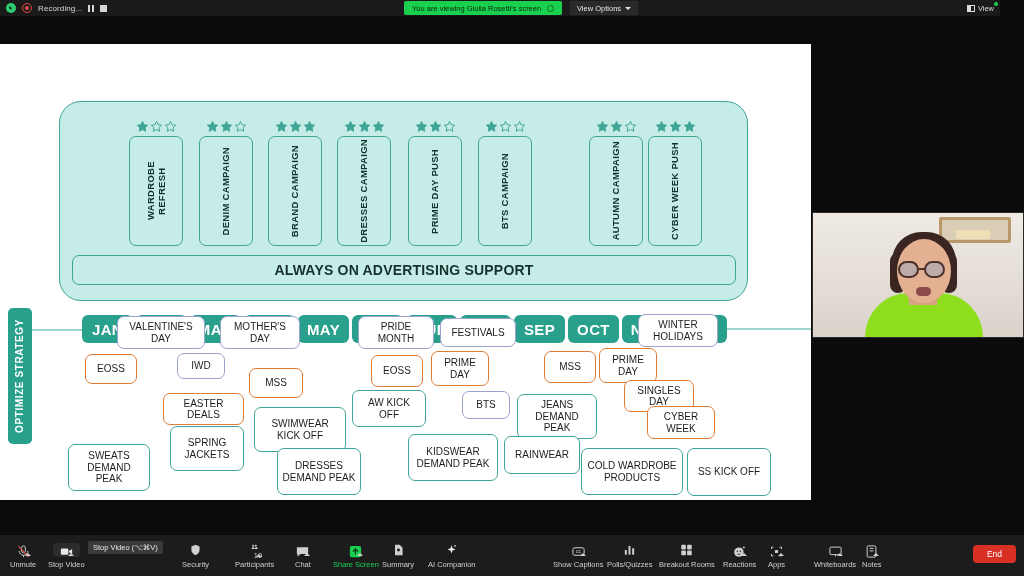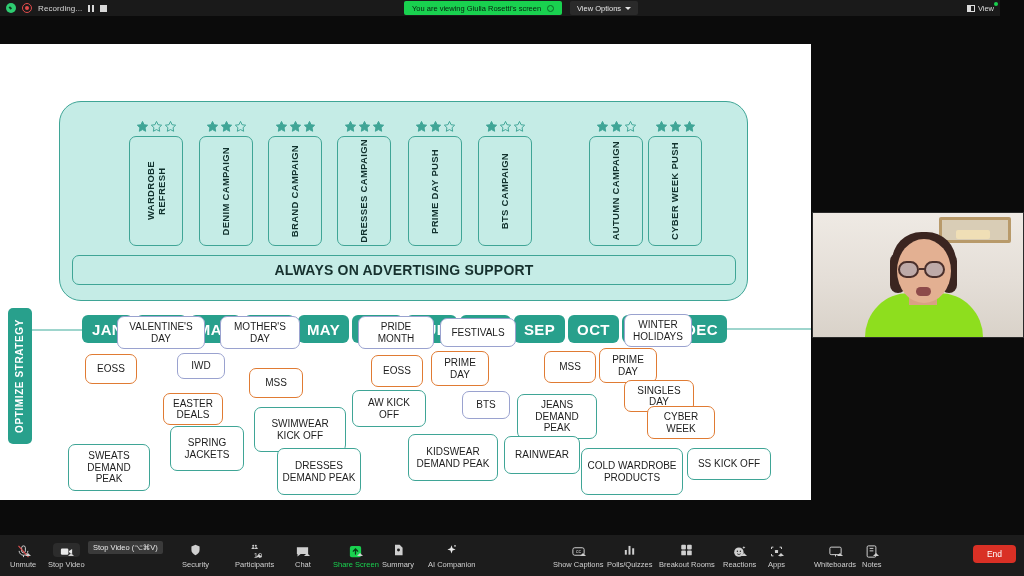--- a/index.html
+++ b/index.html
@@ -362,42 +362,42 @@
         <div class="month">NOV</div>
         <div class="month">DEC</div>
       </div>
     <div class="strip-tail"></div>
 
     <div id="events-layer">
         <div class="ev purple" style="left: 117px; top: 272px; width: 88px; height: 33px;">VALENTINE'S DAY</div>
         <div class="ev purple" style="left: 220px; top: 272px; width: 80px; height: 33px;">MOTHER'S DAY</div>
         <div class="ev purple" style="left: 358px; top: 272px; width: 76px; height: 33px;">PRIDE MONTH</div>
         <div class="ev purple" style="left: 440px; top: 274px; width: 76px; height: 29px;">FESTIVALS</div>
-        <div class="ev purple" style="left: 624px; top: 270px; width: 68px; height: 33px;">WINTER HOLIDAYS</div>
+        <div class="ev purple" style="left: 638px; top: 270px; width: 80px; height: 33px;">WINTER HOLIDAYS</div>
         <div class="ev purple" style="left: 177px; top: 309px; width: 48px; height: 26px;">IWD</div>
         <div class="ev purple" style="left: 462px; top: 347px; width: 48px; height: 28px;">BTS</div>
         <div class="ev orange" style="left: 85px; top: 310px; width: 52px; height: 30px;">EOSS</div>
         <div class="ev orange" style="left: 249px; top: 324px; width: 54px; height: 30px;">MSS</div>
-        <div class="ev orange" style="left: 163px; top: 349px; width: 60px; height: 32px;">EASTER DEALS</div>
+        <div class="ev orange" style="left: 163px; top: 349px; width: 81px; height: 32px;">EASTER DEALS</div>
         <div class="ev orange" style="left: 371px; top: 311px; width: 52px; height: 32px;">EOSS</div>
         <div class="ev orange" style="left: 431px; top: 307px; width: 58px; height: 35px;">PRIME DAY</div>
         <div class="ev orange" style="left: 544px; top: 307px; width: 52px; height: 32px;">MSS</div>
         <div class="ev orange" style="left: 599px; top: 304px; width: 58px; height: 35px;">PRIME DAY</div>
         <div class="ev orange" style="left: 624px; top: 336px; width: 70px; height: 32px;">SINGLES DAY</div>
         <div class="ev orange" style="left: 647px; top: 362px; width: 68px; height: 33px;">CYBER WEEK</div>
         <div class="ev teal" style="left: 68px; top: 400px; width: 82px; height: 47px;">SWEATS DEMAND PEAK</div>
         <div class="ev teal" style="left: 170px; top: 382px; width: 74px; height: 45px;">SPRING JACKETS</div>
         <div class="ev teal" style="left: 254px; top: 363px; width: 92px; height: 45px;">SWIMWEAR KICK OFF</div>
         <div class="ev teal" style="left: 277px; top: 404px; width: 84px; height: 47px;">DRESSES DEMAND PEAK</div>
         <div class="ev teal" style="left: 352px; top: 346px; width: 74px; height: 37px;">AW KICK OFF</div>
         <div class="ev teal" style="left: 408px; top: 390px; width: 90px; height: 47px;">KIDSWEAR DEMAND PEAK</div>
         <div class="ev teal" style="left: 517px; top: 350px; width: 80px; height: 45px;">JEANS DEMAND PEAK</div>
         <div class="ev teal" style="left: 504px; top: 392px; width: 76px; height: 38px;">RAINWEAR</div>
         <div class="ev teal" style="left: 581px; top: 404px; width: 102px; height: 47px;">COLD WARDROBE PRODUCTS</div>
-        <div class="ev teal" style="left: 687px; top: 404px; width: 84px; height: 32px;">SS KICK OFF</div>
+        <div class="ev teal" style="left: 687px; top: 404px; width: 84px; height: 48px;">SS KICK OFF</div>
       </div>
   </div>
 
   <div class="selfview">
     <div class="sv-wall"></div>
     <div class="sv-window"></div>
     <div class="sv-body"></div>
     <div class="sv-neck"></div>
     <div class="sv-hair"></div>
     <div class="sv-hairL"></div>

